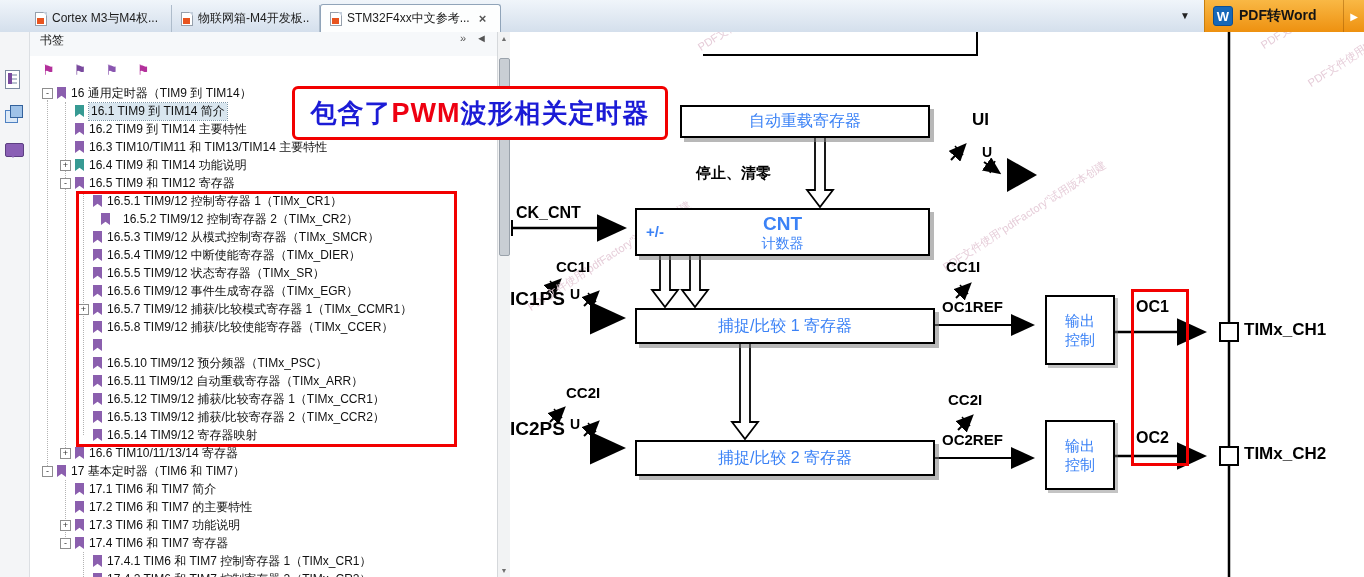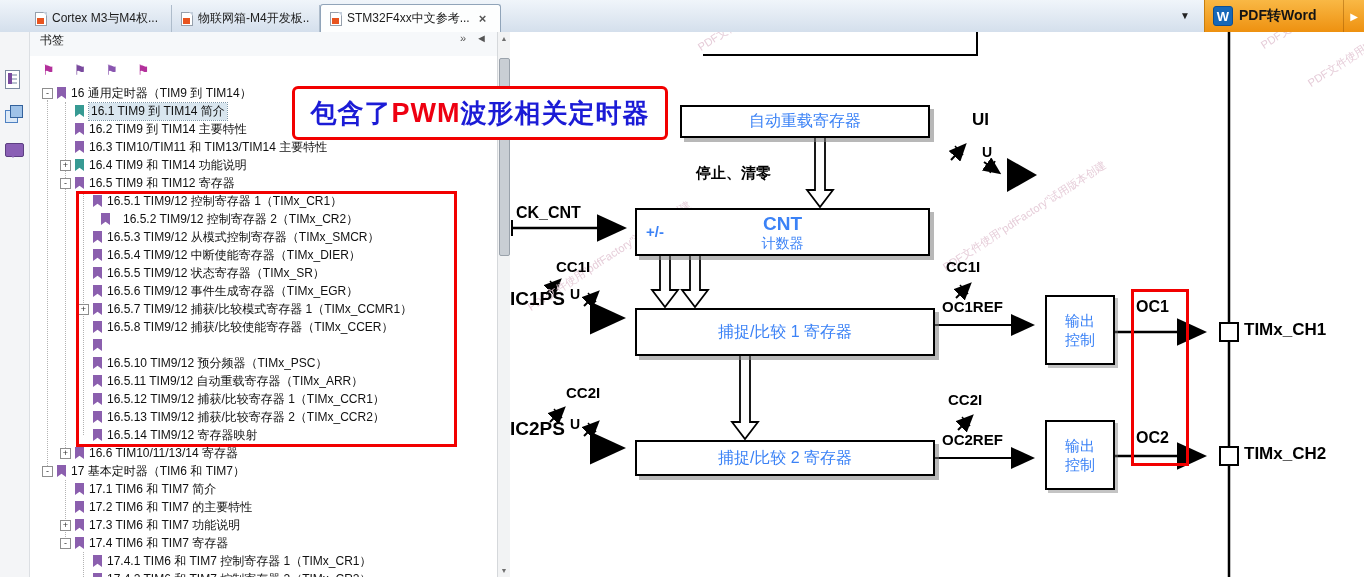--- a/index.html
+++ b/index.html
@@ -85,21 +85,21 @@
   .content{position:absolute;left:510px;top:32px;width:854px;height:545px;background:#fff;overflow:hidden}
   .wires{position:absolute;left:0;top:0}
   .dbox{position:absolute;background:#fff;border:2px solid #000;box-sizing:border-box;
         box-shadow:4px 4px 0 rgba(125,125,125,.55);display:flex;align-items:center;justify-content:center;
         font-size:16px;color:#3b82f6;z-index:3}
   .arr-box{left:170px;top:73px;width:250px;height:33px}
   .cnt-box{left:125px;top:176px;width:295px;height:48px;flex-direction:column;line-height:1.15}
   .cnt-pm{position:absolute;left:9px;top:50%;transform:translateY(-50%);font-weight:bold;font-size:15px}
   .cnt-t{font-weight:bold;font-size:19px}
   .cnt-s{font-size:14px}
-  .ccr1{left:125px;top:276px;width:300px;height:48px}
+  .ccr1{left:125px;top:276px;width:300px;height:36px}
   .ccr2{left:125px;top:408px;width:300px;height:36px}
   .outb{width:70px;height:70px;flex-direction:column;font-size:15px;line-height:1.3;
         box-shadow:3px 3px 0 rgba(125,125,125,.45)}
   .out1{left:535px;top:263px}
   .out2{left:535px;top:388px}
   .dlabel{position:absolute;font-weight:bold;color:#000;z-index:4;white-space:nowrap}
   .nw{font-weight:bold}
   .pin{position:absolute;width:20px;height:20px;background:#fff;border:2px solid #000;box-sizing:border-box;z-index:4}
   .pin1{left:709px;top:290px}
   .pin2{left:709px;top:414px}

